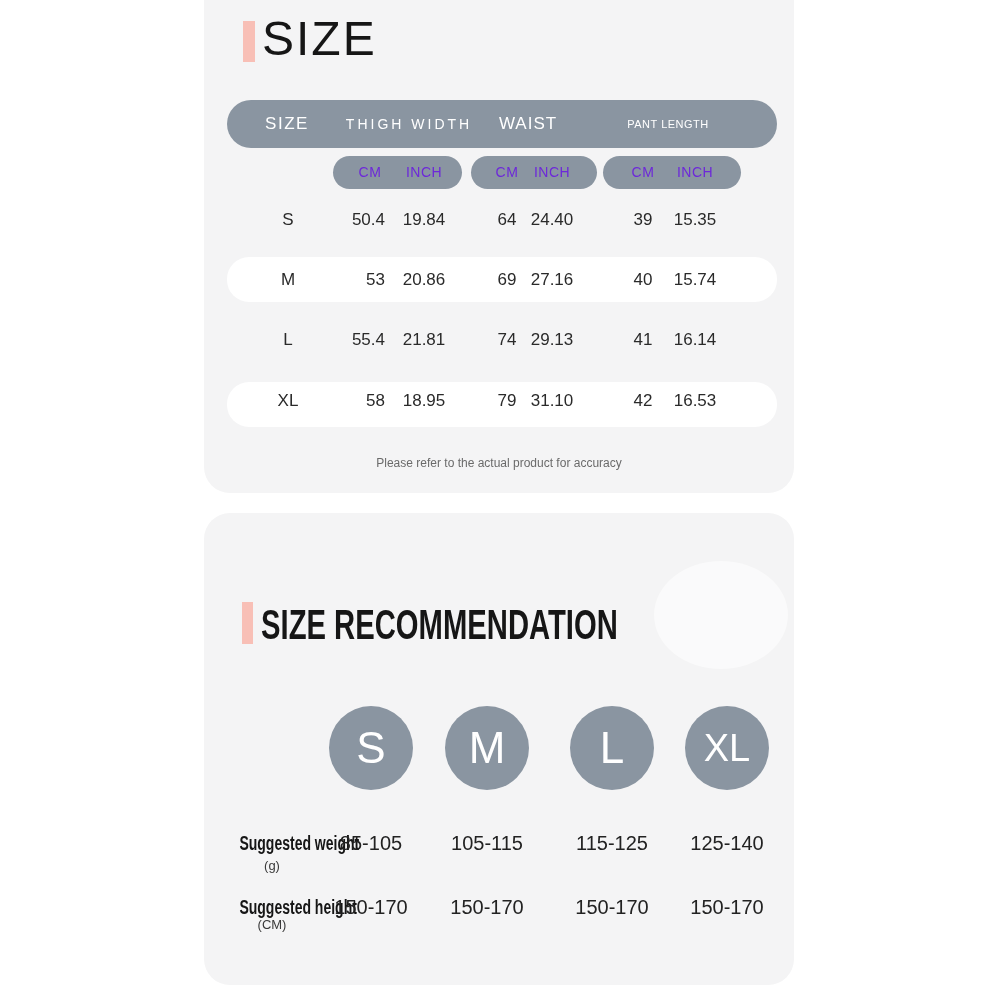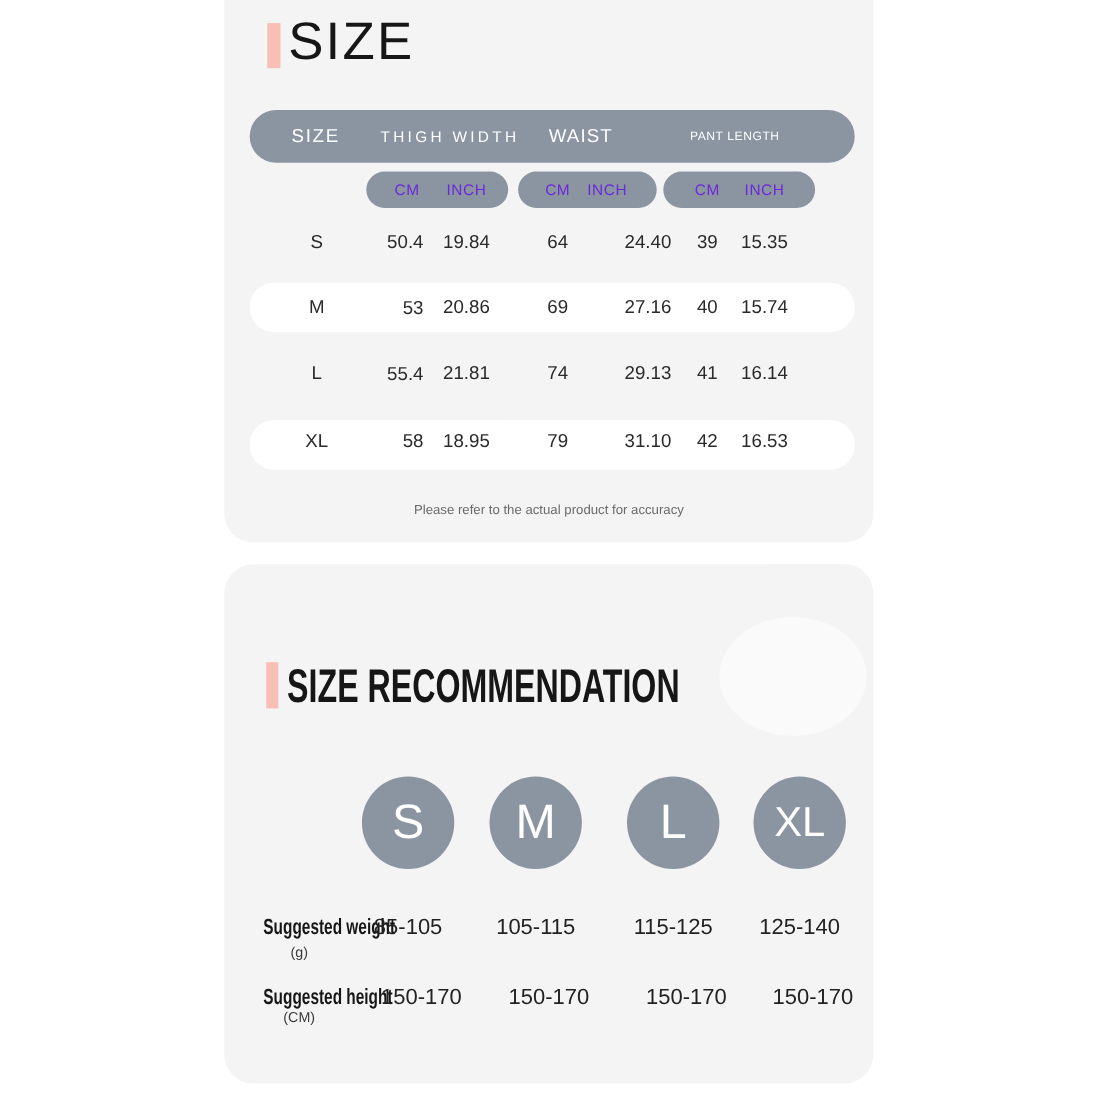--- a/index.html
+++ b/index.html
@@ -76,21 +76,21 @@
   #row-l  { top: 329px; }
   #row-xl { top: 390px; }
   .cell {
     position: absolute; transform: translateX(-50%);
     font-size: 17px; line-height: 22px; color: #2a2a2a; white-space: nowrap;
   }
   .col-size  { left: 84px; }
   .col-tw-cm { left: 0; right: 409px; width: auto; transform: none; text-align: right; }
   .col-tw-in { left: 220px; }
   .col-w-cm  { left: 303px; }
-  .col-w-in  { left: 348px; margin-left: 37px; }
+  .col-w-in  { left: 348px; }
   .col-pl-cm { left: 439px; }
   .col-pl-in { left: 491px; }
 
   .note {
     position: absolute; left: 0; width: 590px; text-align: center;
     font-size: 12px; line-height: 15px; color: #6a6a6a;
   }
   #note-1 { top: 440px; }
   #note-2 { top: 456px; }
 
@@ -121,21 +121,21 @@
     position: absolute; left: 68px; transform: translateX(-50%);
     font-size: 13px; color: #3a3a3a; line-height: 16px;
   }
   #unit-weight { top: 345px; }
   #unit-height { top: 404px; }
   .rec-value {
     position: absolute; transform: translateX(-50%);
     font-size: 20px; color: #222222; line-height: 24px; white-space: nowrap;
   }
   .rv-1 { left: 167px; } .rv-2 { left: 283px; } .rv-3 { left: 408px; } .rv-4 { left: 523px; }
-  .rw { top: 318px; } .rh { top: 382px; padding-left: 24px; }
+  .rw { top: 318px; } .rh { top: 382px; }
 </style>
 </head>
 <body>
 
 <section class="card" id="card-size">
   <span class="accent-bar" id="size-accent"></span>
   <h1 class="main-title" id="size-title">SIZE</h1>
 
   <div class="header-pill">
     <span class="th th-size">SIZE</span>

